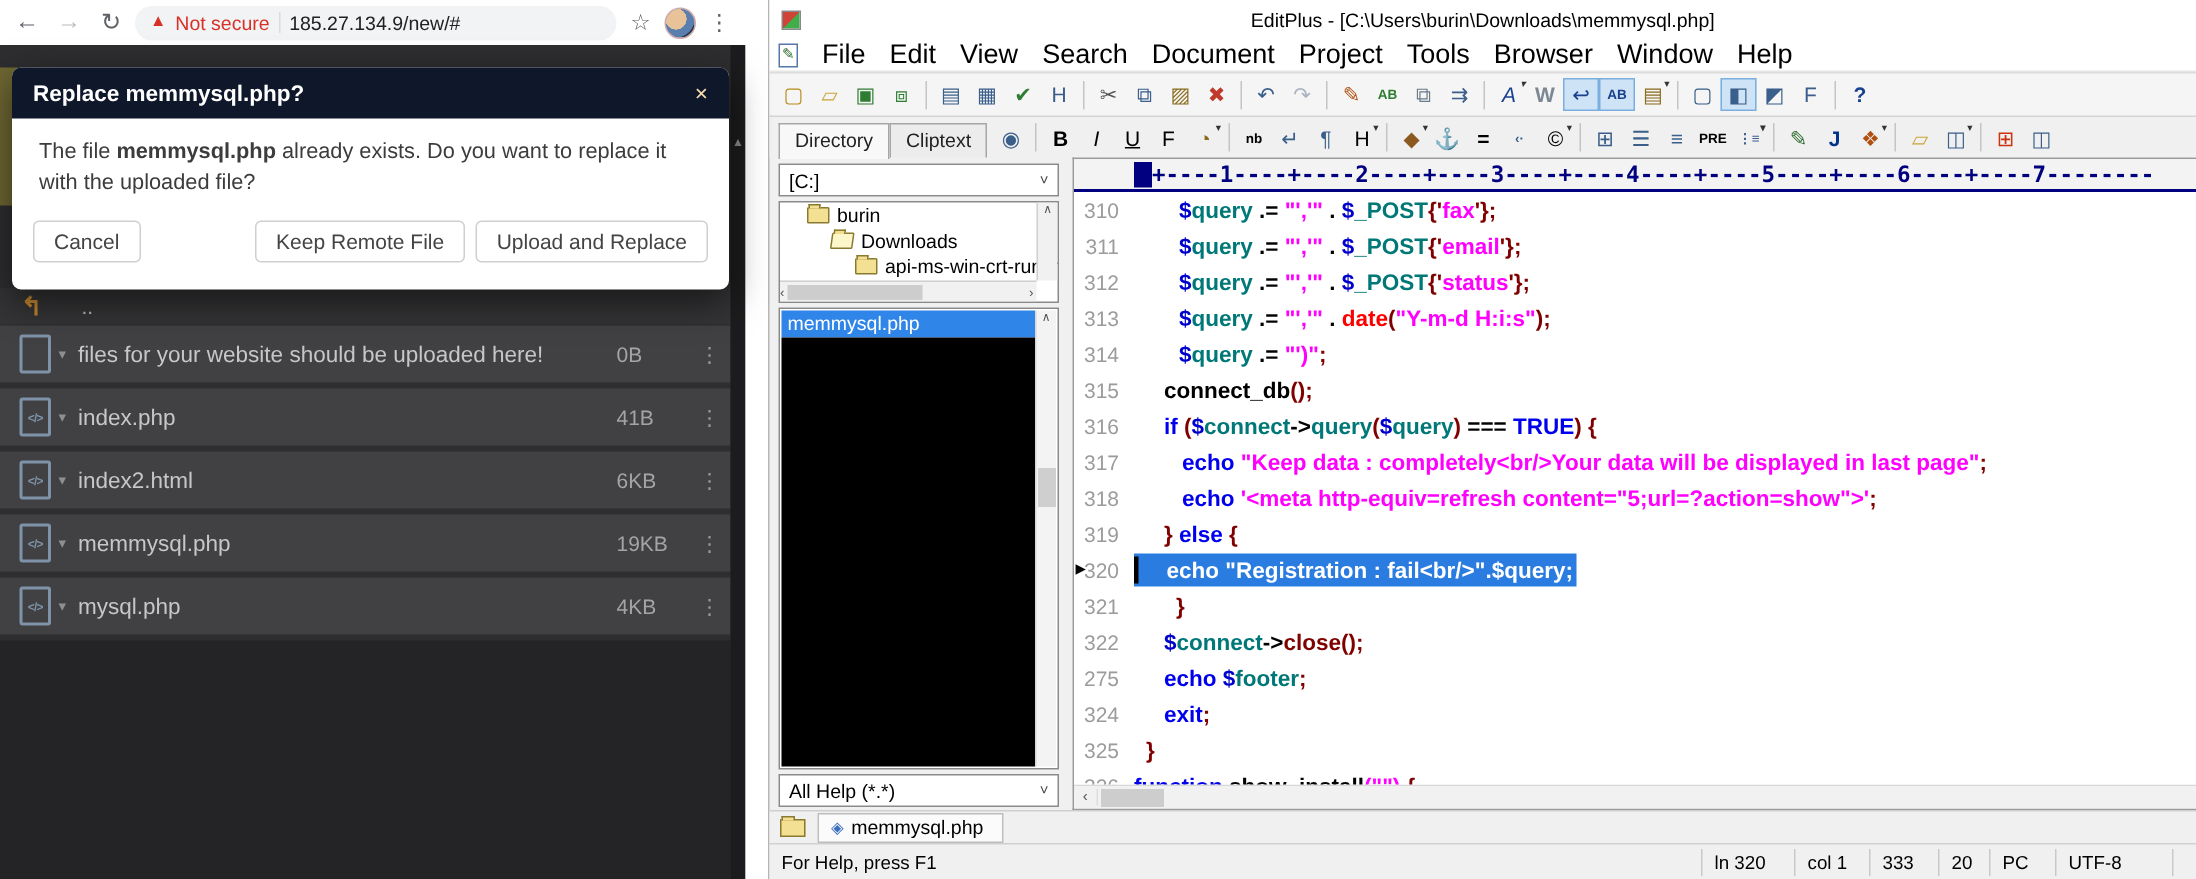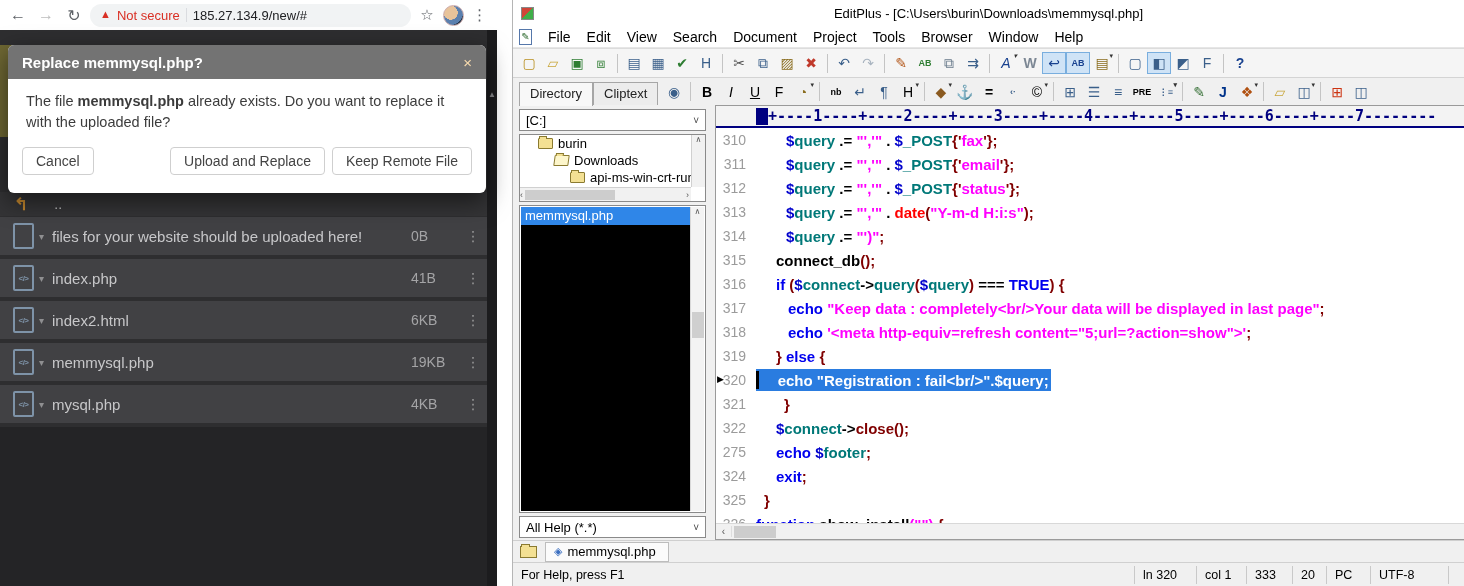--- a/index.html
+++ b/index.html
@@ -29,39 +29,39 @@
   .up-dots { margin-left:26px; color:#bdbdbf; font-size:14px; }
   .file-row { position:absolute; left:0; width:487px; height:38px; background:#414144; display:flex; align-items:center; }
   .fi-page { width:21px; height:26px; border:2px solid #7e93a8; border-radius:2px; margin-left:13px; display:flex; align-items:center; justify-content:center; color:#7e93a8; font-size:8px; font-weight:bold; letter-spacing:-0.5px; }
   .fi-caret { color:#8f8f91; font-size:10px; margin-left:5px; }
   .fi-name { color:#c7c7c9; font-size:15px; margin-left:8px; flex:1; white-space:nowrap; overflow:hidden; }
   .fi-size { color:#a4a4a6; font-size:14px; width:48px; }
   .fi-kebab { color:#9a9a9c; font-size:14px; width:28px; text-align:center; }
   .below-rows { position:absolute; left:0; top:397px; width:487px; bottom:0; background:#242426; }
 
   .modal { position:absolute; left:8px; top:45px; width:478px; height:148px; background:#fff; border-radius:6px; box-shadow:0 8px 24px rgba(0,0,0,0.55); z-index:5; }
-  .modal-head { height:34px; background:#737373; border-radius:6px 6px 0 0; display:flex; align-items:center; padding:0 14px; }
+  .modal-head { height:34px; background:#0f172a; border-radius:6px 6px 0 0; display:flex; align-items:center; padding:0 14px; }
   .modal-title { color:#fff; font-size:15px; font-weight:bold; flex:1; }
   .modal-x { color:#f9dcae; font-size:15px; }
   .modal-body { padding:12px 12px 6px 18px; font-size:14.5px; color:#3c3c3c; line-height:1.45; }
   .modal-foot { display:flex; align-items:center; padding:8px 14px 0 14px; }
   .mbtn { border:1px solid #cfcfcf; border-radius:4px; background:#fff; color:#444; font-size:14px; padding:5px 13px; font-family:inherit; }
   .foot-right { margin-left:auto; display:flex; gap:7px; }
 
   
   .gap { position:absolute; left:497px; top:0; width:15px; height:586px; background:#fff; }
 
   
   .editor { position:absolute; left:512px; top:0; width:952px; height:586px; background:#f0f0f0; border-left:1px solid #b5b5b5; display:flex; flex-direction:column; font-size:13px; }
   .titlebar { height:26px; background:#fff; display:flex; align-items:center; position:relative; }
   .ep-logo { position:absolute; left:8px; width:13px; height:13px; border:1px solid #888; background:linear-gradient(135deg,#d04438 50%,#3fae49 50%); }
   .title-text { width:100%; text-align:center; color:#000; font-size:13px; }
   .menubar { height:22px; background:#fff; display:flex; align-items:center; padding-left:6px; border-bottom:1px solid #e6e6e6; }
   .menu-doc-icon { width:13px; height:16px; border:1px solid #5577aa; background:#fff; color:#2f6b2f; font-size:10px; line-height:14px; text-align:center; margin-right:8px; }
-  .menu-item { padding:2px 8px; color:#000; font-size:14px; }
+  .menu-item { padding:2px 8px; color:#000; font-size:18px; }
   .toolbar1 { height:30px; background:#f5f5f5; border-top:1px solid #dcdcdc; border-bottom:1px solid #d4d4d4; display:flex; align-items:center; padding-left:4px; }
   .tbtn { width:24px; height:22px; display:flex; align-items:center; justify-content:center; font-size:14px; position:relative; border:1px solid transparent; }
   .tbtn.act { background:#cfe3f6; border:1px solid #79aede; }
   .tbtn.sm { font-size:9px; font-weight:bold; }
   .tbtn.bb { font-weight:bold; }
   .tbtn.it { font-style:italic; }
   .tbtn.un { text-decoration:underline; }
   .tbtn .dd { position:absolute; right:0px; top:-1px; font-size:7px; color:#333; }
   .tdiv { width:1px; height:19px; background:#c4c4c4; margin:0 4px; }
   .row2 { height:27px; display:flex; align-items:flex-end; background:#f0f0f0; }
@@ -191,22 +191,22 @@
 
     <div class="modal">
       <div class="modal-head">
         <span class="modal-title">Replace memmysql.php?</span>
         <span class="modal-x">×</span>
       </div>
       <div class="modal-body"><span>The file </span><b>memmysql.php</b><span> already exists. Do you want to replace it with the uploaded file?</span></div>
       <div class="modal-foot">
         <button class="mbtn">Cancel</button>
         <span class="foot-right">
+          <button class="mbtn">Keep Remote File</button>
           <button class="mbtn">Upload and Replace</button>
-          <button class="mbtn">Keep Remote File</button>
         </span>
       </div>
     </div>
   </div>
 
   <div class="gap"></div>
 
   <div class="editor">
     <div class="titlebar">
       <span class="ep-logo"></span>

